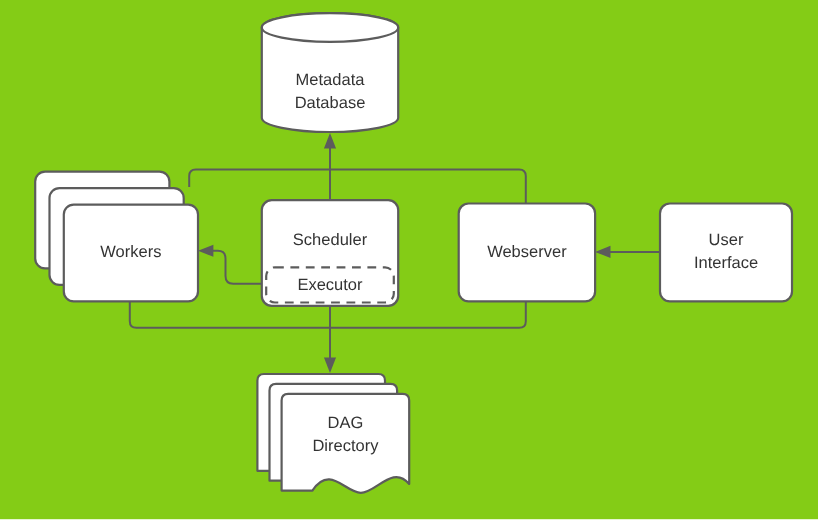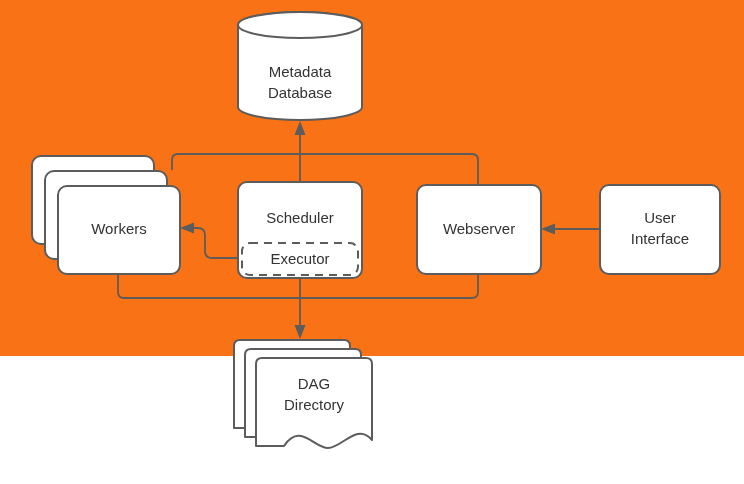--- a/index.html
+++ b/index.html
@@ -9,22 +9,22 @@
   }
   body {
     width: 744px;
     height: 484px;
     font-family: "Liberation Sans", sans-serif;
     overflow: hidden;
   }
   #diagram-root {
     position: relative;
     width: 744px;
-    height: 356px;
-    background: #f97316;
+    height: 472px;
+    background: #84cc16;
   }
   svg#airflow-architecture {
     display: block;
     width: 744px;
     height: 484px;
   }
   .node-shape {
     fill: #ffffff;
     stroke: #5c5c5c;
     stroke-width: 2;

